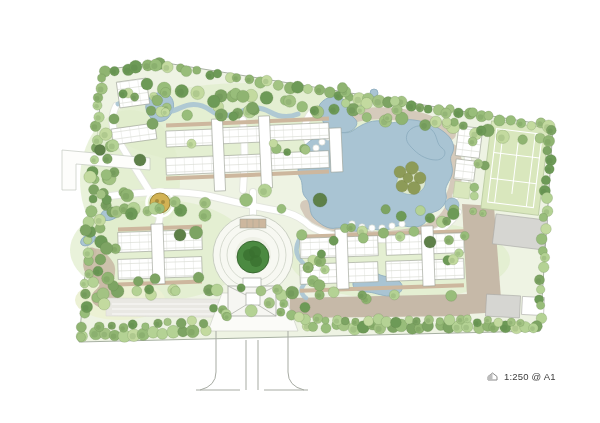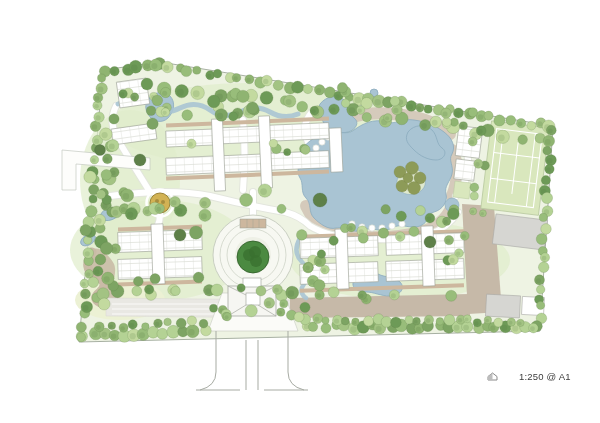--- a/index.html
+++ b/index.html
@@ -1,19 +1,19 @@
 <!DOCTYPE html>
 <html><head>
 <meta charset="utf-8">
 <style>
   html,body{margin:0;padding:0;background:#ffffff;}
   body{width:600px;height:423px;position:relative;overflow:hidden;
        font-family:"Liberation Sans", sans-serif;}
   .canvas-wrap{position:absolute;inset:0;}
-  .scale-note{position:absolute;left:487px;top:371px;display:flex;align-items:center;gap:21px;
+  .scale-note{position:absolute;left:487px;top:371px;display:flex;align-items:center;gap:6px;
               font-size:9.5px;color:#3c3c3c;letter-spacing:.2px;justify-content:space-between;}
   .scale-note svg{display:block;}
 </style>
 </head>
 <body>
 
 <div class="canvas-wrap">
   <svg width="600" height="423" viewBox="0 0 600 423">
     <defs>
       <pattern id="unitlines" patternUnits="userSpaceOnUse" width="9" height="7">

